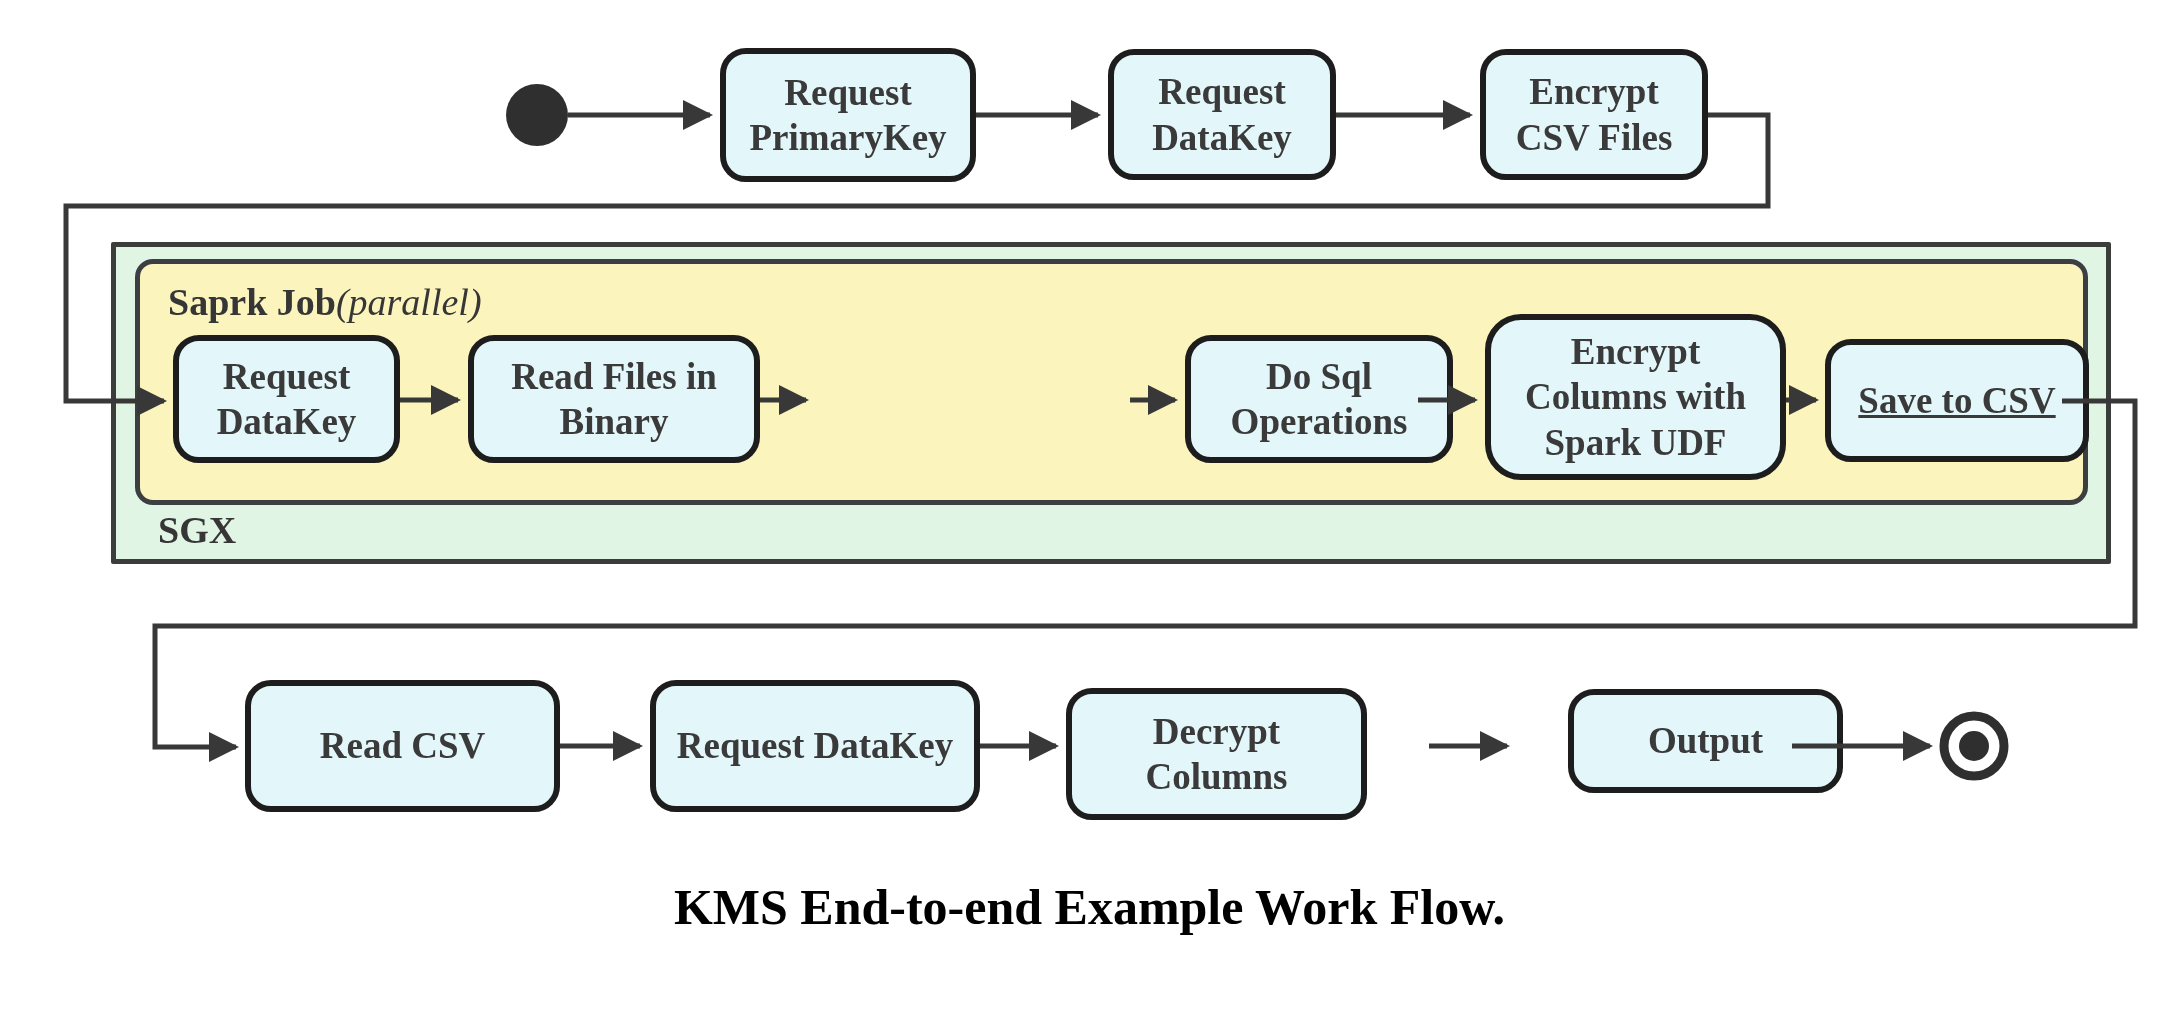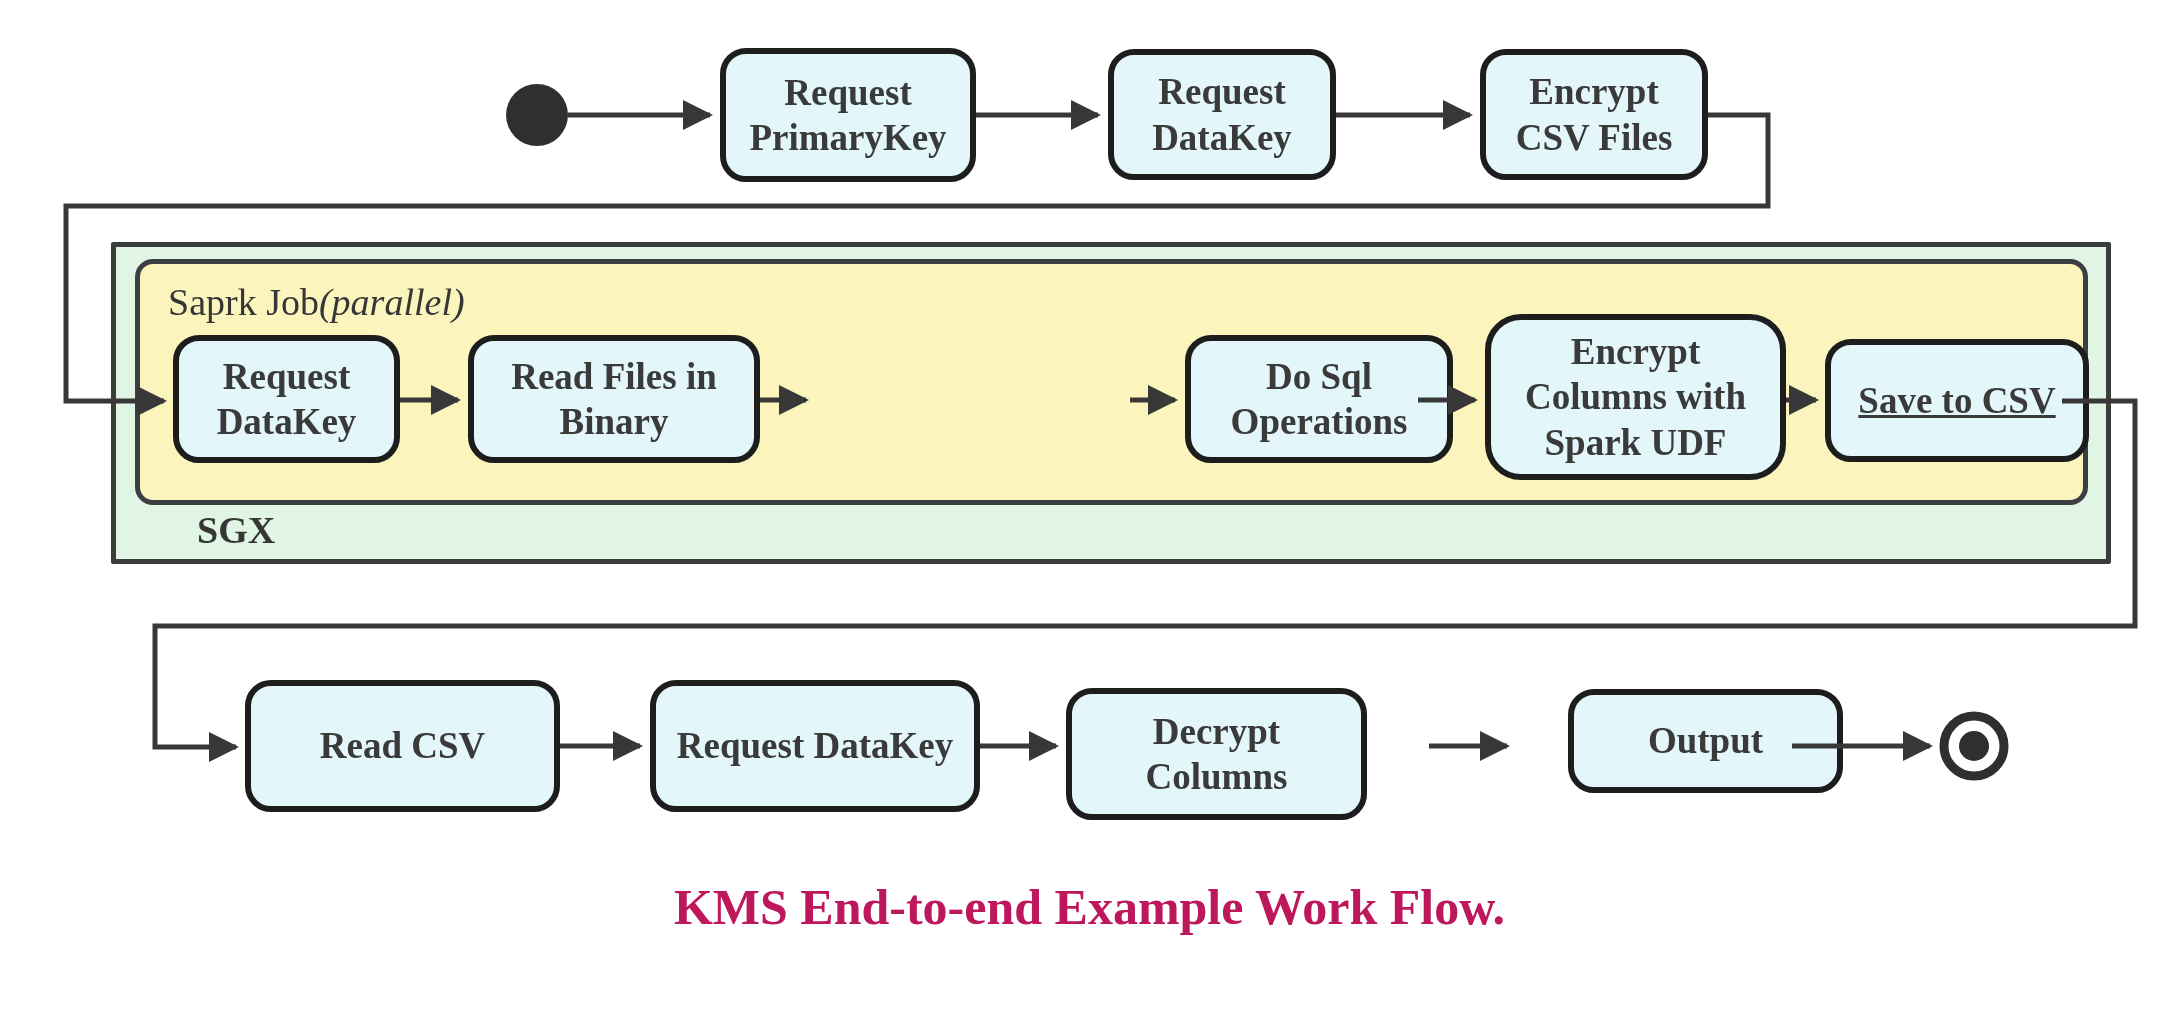--- a/index.html
+++ b/index.html
@@ -24,21 +24,21 @@
     background: #fbf4bd;
     border: 5px solid #3c3f42;
     border-radius: 18px;
   }
   .container-label {
     position: absolute;
     font-size: 38px;
     color: #363636;
     white-space: nowrap;
   }
-  .container-label .bold-part { font-weight: normal; }
+  .container-label .bold-part { font-weight: bold; }
   .container-label .italic-part { font-style: italic; font-weight: normal; }
   .node {
     position: absolute;
     box-sizing: border-box;
     background: #e3f7fb;
     border: 6px solid #1d1d1d;
     border-radius: 26px;
     display: flex;
     align-items: center;
     justify-content: center;
@@ -51,42 +51,42 @@
     padding: 4px 10px;
   }
   .diagram-title {
     position: absolute;
     left: 0;
     right: 0;
     top: 878px;
     text-align: center;
     font-weight: bold;
     font-size: 50px;
-    color: #be185d;
+    color: #000000;
   }
   svg.connectors {
     position: absolute;
     left: 0;
     top: 0;
     z-index: 5;
     pointer-events: none;
   }
   svg.connectors path.conn {
     fill: none;
     stroke: #383838;
     stroke-width: 5;
   }
 </style>
 </head>
 <body>
 
 <div class="canvas">
 
   <div class="container sgx" style="left:111px; top:242px; width:2000px; height:322px;"></div>
-  <span class="container-label bold-part" style="left:158px; top:508px; font-weight:bold;margin-left:39px;">SGX</span>
+  <span class="container-label bold-part" style="left:158px; top:508px; font-weight:bold;">SGX</span>
 
   <div class="container spark" style="left:135px; top:259px; width:1953px; height:246px;"></div>
   <span class="container-label" style="left:168px; top:280px;">
     <span class="bold-part">Saprk Job</span><span class="italic-part">(parallel)</span>
   </span>
 
   <div class="node" style="left:720px; top:48px; width:256px; height:134px;">Request
 PrimaryKey</div>
   <div class="node" style="left:1108px; top:49px; width:228px; height:131px;">Request
 DataKey</div>

